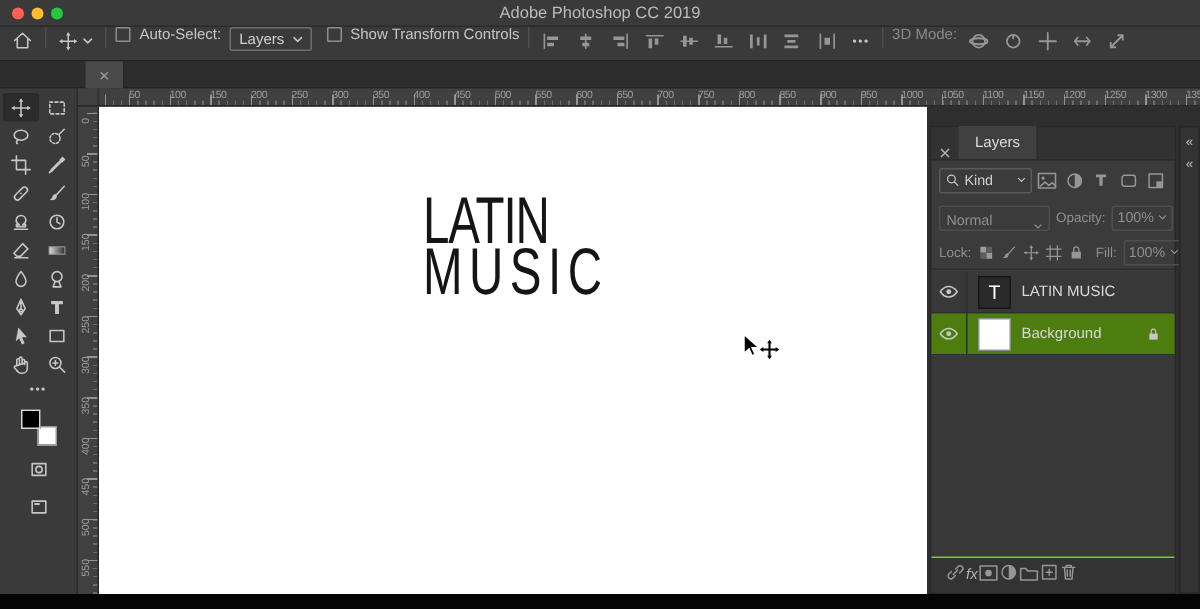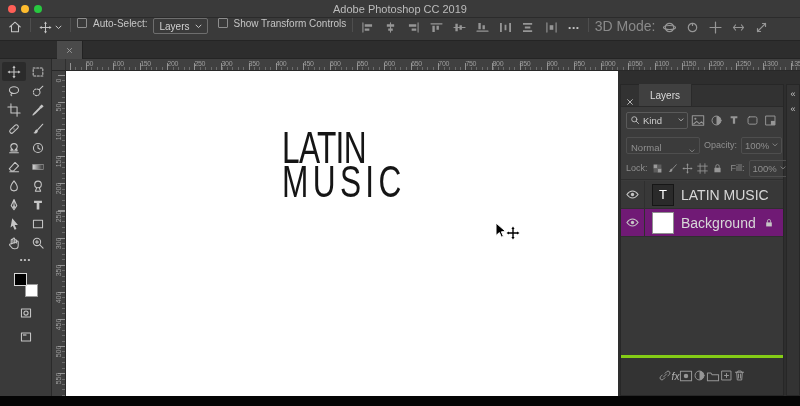--- a/index.html
+++ b/index.html
@@ -13,21 +13,21 @@
   
   #titlebar{position:absolute;left:0;top:0;width:800px;height:18px;background:#3a3a3a;border-bottom:1px solid #2b2b2b}
   .traffic{position:absolute;top:5px;width:8px;height:8px;border-radius:50%}
   .title-text{position:absolute;left:0;right:0;top:0;text-align:center;line-height:18px;font-size:11px;color:#bcbcbc}
 
   
   #optionsbar{position:absolute;left:0;top:18px;width:800px;height:23px;background:#3a3a3a;
     border-bottom:1px solid #242424;display:flex;align-items:flex-start;padding:0 6px;gap:6px}
   .vsep{width:1px;height:14px;background:#4e4e4e;flex:none}
   .opt-label{font-size:10px;color:#c6c6c6;white-space:nowrap}
-  .dim-label{font-size:14px;color:#8a8a8a;white-space:nowrap}
+  .dim-label{font-size:10px;color:#8a8a8a;white-space:nowrap}
   .checkbox{width:10px;height:10px;border:1px solid #8d8d8d;border-radius:1px;flex:none}
   .dropdown{display:flex;align-items:center;gap:5px;border:1px solid #6e6e6e;border-radius:2px;height:16px;
     padding:0 5px;font-size:10px;color:#d2d2d2;white-space:nowrap}
   .ibtn{display:flex;align-items:center;justify-content:center;height:18px;padding:0 2px}
   .more-dots{font-size:8px;letter-spacing:1px;color:#c6c6c6}
 
   
   #tabbar{position:absolute;left:0;top:41px;width:800px;height:18px;background:#2d2d2d;border-bottom:1px solid #242424}
   .doc-tab{position:absolute;left:57px;top:0;height:18px;background:#4a4a4a;display:flex;align-items:center;
     padding:0 9px;gap:8px;font-size:10px;color:#d6d6d6;border-right:1px solid #222}
@@ -83,30 +83,30 @@
   .blend-dd{width:74px;height:17px;border:1px solid #4e4e4e;border-radius:2px;display:flex;align-items:flex-end;
     justify-content:space-between;padding:0 4px;font-size:9.5px;color:#8f8f8f;flex:none}
   .lbl-dim{font-size:9px;color:#8f8f8f;white-space:nowrap}
   .val-dd{display:flex;align-items:center;gap:3px;border:1px solid #4e4e4e;border-radius:2px;height:17px;
     padding:0 3px;font-size:9.5px;color:#8f8f8f;white-space:nowrap}
   .p-lock{height:23px;display:flex;align-items:center;padding:0 5px;gap:4px;border-bottom:1px solid #2e2e2e}
   .lock-ic{display:flex;align-items:center;justify-content:center;width:14px;height:14px}
   .spacer{flex:1}
   .p-list{position:absolute;top:96px;left:0;right:0;bottom:24px;background:#383838}
   .layer-row{height:28px;display:flex;align-items:center;border-bottom:1px solid #2f2f2f}
-  .layer-row.selected{background:#701a75}
+  .layer-row.selected{background:#4d7c0f}
   .eye-cell{width:24px;height:100%;display:flex;align-items:center;justify-content:center;
     border-right:1px solid #2f2f2f;flex:none}
   .thumb{width:22px;height:22px;margin:0 7px;display:flex;align-items:center;justify-content:center;flex:none}
   .thumb-text{background:#2a2a2a;border:1px solid #161616;color:#fff;font-size:13px}
   .thumb-bg{background:#fff;border:1px solid #8f8f8f}
-  .layer-name{font-size:14px;color:#d8d8d8;flex:1;white-space:nowrap;overflow:hidden}
+  .layer-name{font-size:10px;color:#d8d8d8;flex:1;white-space:nowrap;overflow:hidden}
   .row-lock{margin-right:9px;display:flex}
-  .p-footer{position:absolute;left:0;right:0;bottom:0;height:40px;background:#333;border-top:3px solid #84cc16;
-    display:flex;align-items:center;justify-content:center;padding:0 9px}
+  .p-footer{position:absolute;left:0;right:0;bottom:0;height:24px;background:#333;border-top:1px solid #84cc16;
+    display:flex;align-items:center;justify-content:flex-start;padding:0 9px}
   .fx-text{font-size:10px;font-style:italic;color:#b3b3b3}
   #dockstrip{position:absolute;left:786px;top:84px;width:14px;height:312px;background:#333;
     border:1px solid #272727;text-align:center;padding-top:2px}
   .collapse{display:block;font-size:9px;color:#c2c2c2;line-height:15px}
 
   #bottombar{position:absolute;left:0;top:396px;width:800px;height:10px;background:#050505}
 </style>
 </head>
 <body>
 

